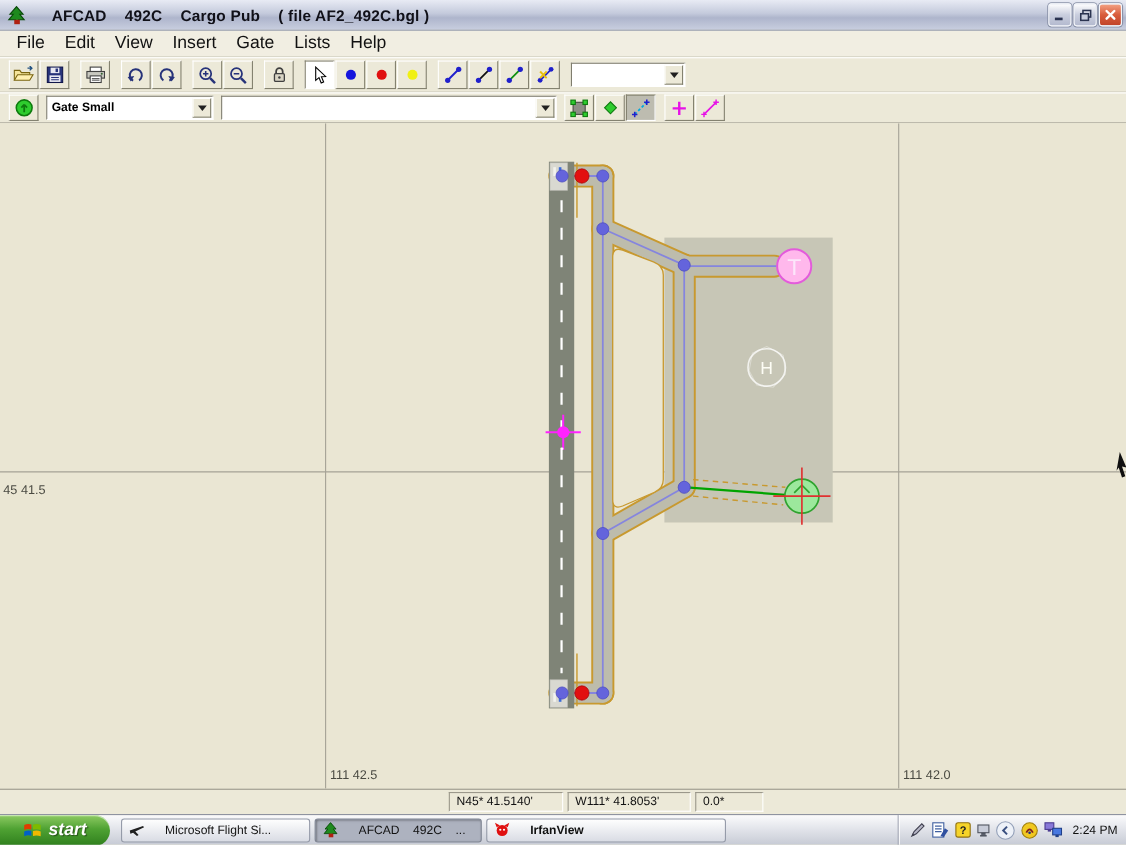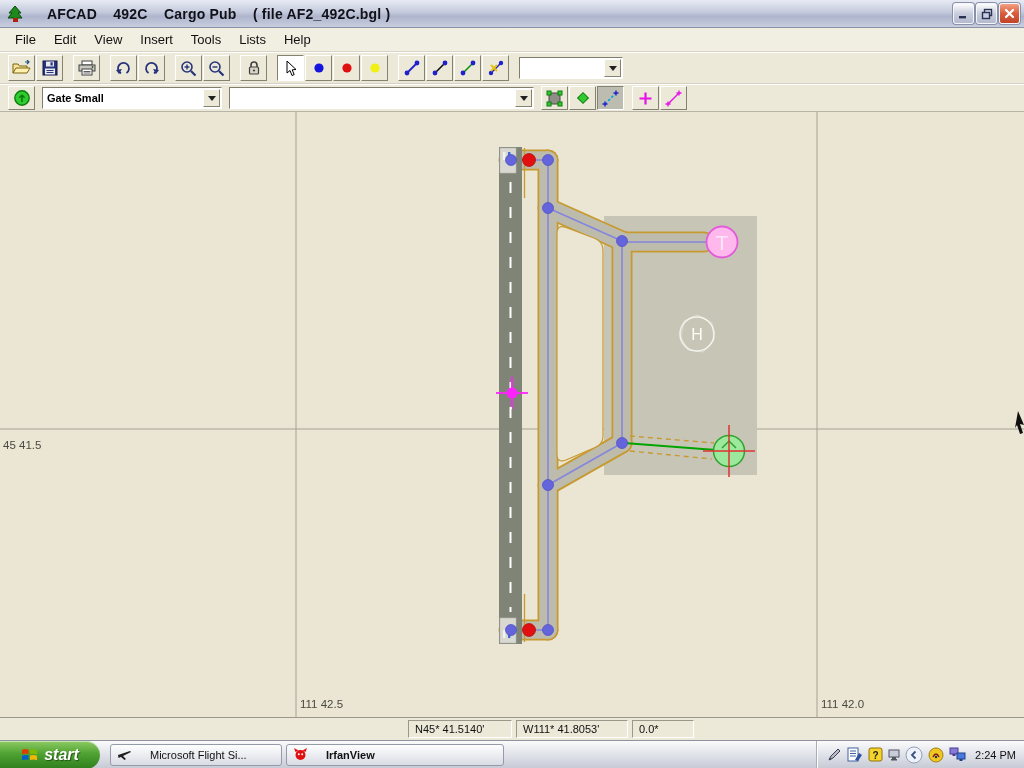--- a/index.html
+++ b/index.html
@@ -15,21 +15,21 @@
     letter-spacing:.2px;flex:1 1 auto;overflow:hidden;}
   .winbtns{display:flex;gap:2px;}
   .winbtn{width:21px;height:21px;border-radius:3px;border:1px solid #F4F6FA;
     background:linear-gradient(180deg,#FDFDFE,#C9CEDE 50%,#B4BACF);
     display:flex;align-items:center;justify-content:center;box-shadow:0 0 0 1px #8A92A8;}
   .winbtn.close{background:linear-gradient(180deg,#F3A183,#D85C3C 50%,#C1442A);}
 
   
   .menubar{position:absolute;left:0;top:28px;width:1024px;height:24px;background:#F1EEE2;
     display:flex;align-items:center;padding-left:6px;border-bottom:1px solid #D8D5C8;}
-  .menu-item{font-size:13px;color:#111;padding:3px 9px;cursor:default;}
+  .menu-item{font-size:16px;color:#111;padding:3px 9px;cursor:default;}
 
   
   .toolbar1{position:absolute;left:0;top:52px;width:1024px;height:32px;background:#ECE9D8;
     display:flex;align-items:center;padding-left:8px;border-top:1px solid #fff;border-bottom:1px solid #D4D1C4;}
   .toolbar2{position:absolute;left:0;top:84px;width:1024px;height:28px;background:#ECE9D8;
     display:flex;align-items:center;padding-left:8px;border-top:1px solid #fff;border-bottom:1px solid #B8B5A8;}
   .tbtn{width:27px;height:26px;border:1px solid;border-color:#FFFFFF #848270 #848270 #FFFFFF;
     background:#ECE9D8;display:flex;align-items:center;justify-content:center;margin-right:1px;flex:0 0 auto;}
   .tbtn.small{height:24px;}
   .tbtn.pressed{border-color:#848270 #FFFFFF #FFFFFF #848270;background:#FFFFFF;}
@@ -106,21 +106,21 @@
       </svg>
     </div>
   </div>
 </div>
 
 <div class="menubar">
   <span class="menu-item">File</span>
   <span class="menu-item">Edit</span>
   <span class="menu-item">View</span>
   <span class="menu-item">Insert</span>
-  <span class="menu-item">Tools</span>
+  <span class="menu-item">Gate</span>
   <span class="menu-item">Lists</span>
   <span class="menu-item">Help</span>
 </div>
 
 <div class="toolbar1">
   <div class="tbtn">
     <svg class="icon" width="19" height="16" viewBox="0 0 19 16">
       <path d="M1 13 V4 h5 l1.5 2 H15 v2" fill="#F5E49A" stroke="#7A6510" stroke-width="1"></path>
       <path d="M1 13 L4 8 h14 l-3 5 Z" fill="#FFF0B0" stroke="#7A6510" stroke-width="1"></path>
       <path d="M13 2 h4 M15 0 l2 2 -2 2" fill="none" stroke="#205080" stroke-width="1.2"></path>
@@ -247,21 +247,21 @@
 </div>
 
 <div class="toolbar2">
   <div class="tbtn small">
     <svg class="icon" width="18" height="18" viewBox="0 0 18 18">
       <circle cx="9" cy="9" r="7.2" fill="#2ECC2E" stroke="#0E7A0E" stroke-width="1.4"></circle>
       <path d="M9 13 V6 M9 6 l-2.6 2.8 M9 6 l2.6 2.8" fill="none" stroke="#0E7A0E" stroke-width="1.6"></path>
     </svg>
   </div>
   <div class="tb-sep" style="width:6px"></div>
-  <div class="combo" style="width:180px;gap:36px;">
+  <div class="combo" style="width:152px;gap:36px;">
     <span class="combo-text bold">Gate Small</span>
     <span class="drop">
         <span class="arrow-down"></span>
       </span>
   </div>
   <div class="tb-sep" style="width:7px"></div>
   <div class="combo" style="width:305px;">
     <span class="combo-text"></span>
     <span class="drop">
         <span class="arrow-down"></span>
@@ -431,20 +431,27 @@
     <span class="start-label">start</span>
   </div>
 
   <div class="taskbtn t1">
     <svg width="15" height="15" viewBox="0 0 15 15">
       <path d="M1 8 L13 4 L14 5 L6 9 L9 12 L7.5 13 L4 10 L1.5 11 Z" fill="#202020"></path>
     </svg>
     <span class="tlabel">Microsoft Flight Si...</span>
   </div>
 
+  <div class="taskbtn t2 active">
+    <svg width="15" height="15" viewBox="0 0 18 18">
+      <polygon points="9,1 3,8 6,8 2,13 8,13 8,16 11,16 11,13 16,13 12,8 15,8" fill="#1E8A1E" stroke="#0A4A0A" stroke-width="1"></polygon>
+      <rect x="7" y="13" width="5" height="4" fill="#B02010"></rect>
+    </svg>
+    <span class="tlabel">AFCAD    492C    ...</span>
+  </div>
 
   <div class="taskbtn t3">
     <svg width="15" height="15" viewBox="0 0 15 15">
       <circle cx="7.5" cy="8" r="5" fill="#E01010"></circle>
       <polygon points="2.5,5 1,1 5.5,3.5" fill="#E01010"></polygon>
       <polygon points="12.5,5 14,1 9.5,3.5" fill="#E01010"></polygon>
       <circle cx="5.8" cy="7.3" r="1" fill="#fff"></circle>
       <circle cx="9.2" cy="7.3" r="1" fill="#fff"></circle>
     </svg>
     <span class="tlabel">IrfanView</span>

